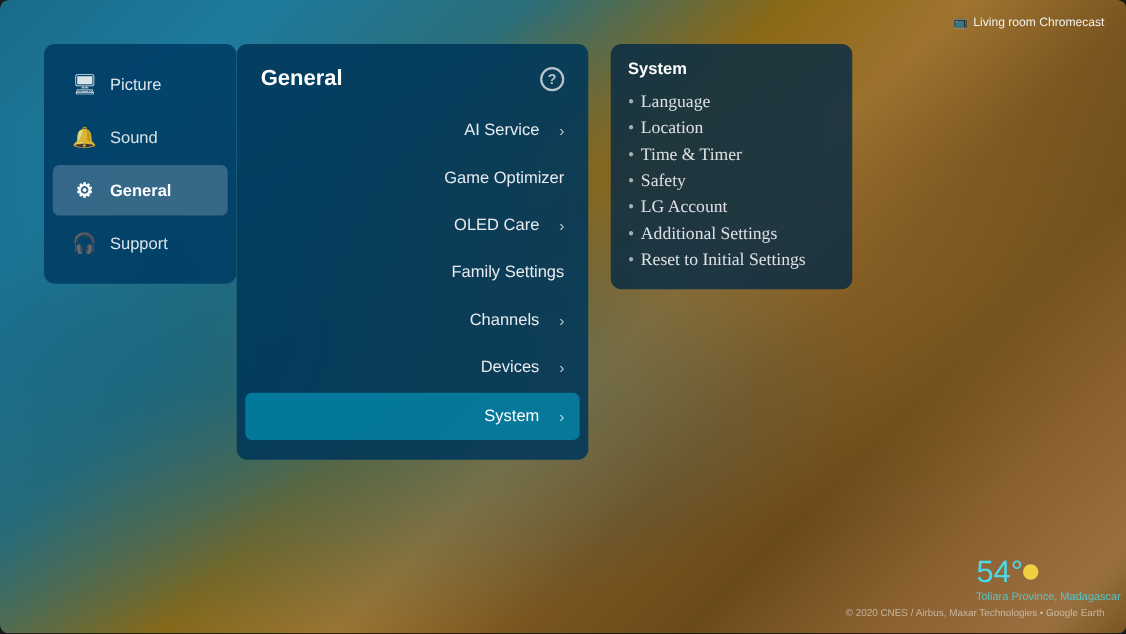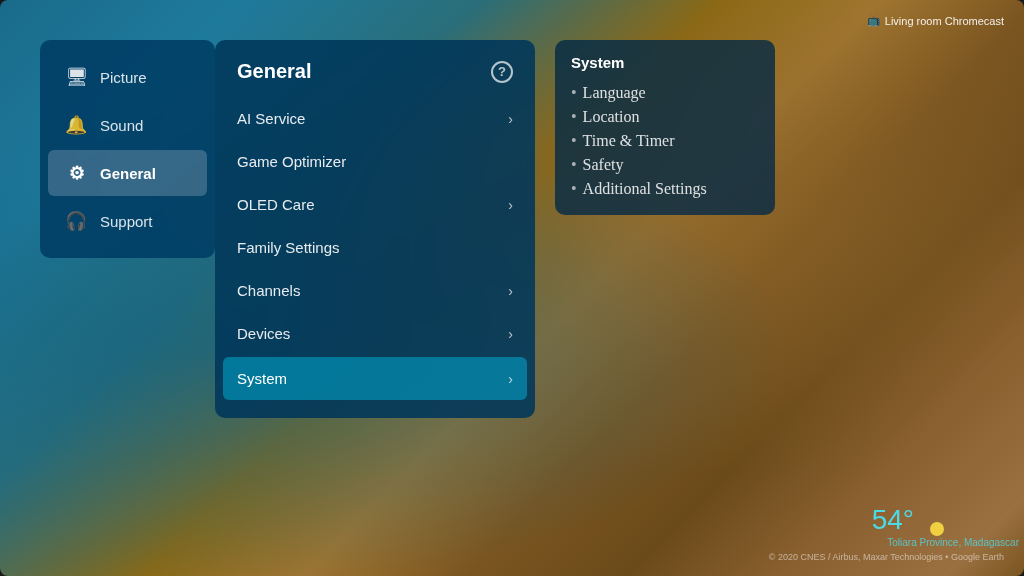--- a/index.html
+++ b/index.html
@@ -56,22 +56,22 @@
       display: flex;
       align-items: center;
       gap: 4px;
     }
 
     .weather-widget {
       position: absolute;
       bottom: 40px;
       right: 80px;
       display: flex;
-      align-items: flex-end;
-      gap: 16px;
+      align-items: center;
+      gap: 0;
       margin-left: 24px;
     }
 
     .temperature {
       color: #4dd9e8;
       font-size: 28px;
       font-weight: 300;
     }
 
     .weather-dot {
@@ -175,25 +175,26 @@
       display: flex;
       align-items: center;
       justify-content: center;
       font-size: 13px;
       color: rgba(255,255,255,0.7);
     }
 
     .menu-item {
       display: flex;
       align-items: center;
-      justify-content: space-between;
+      justify-content: flex-end;
       padding: 13px 22px;
       color: rgba(255,255,255,0.9);
       font-size: 15px;
       cursor: pointer;
+      gap: 18px;
     }
 
     .menu-item.selected {
       background: rgba(0, 180, 220, 0.5);
       border-radius: 6px;
       margin: 2px 8px;
       padding: 13px 14px;
       color: white;
     }
 
@@ -318,16 +319,22 @@
     <div class="system-item">
       <span>Location</span>
     </div>
     <div class="system-item">
       <span>Time &amp; Timer</span>
     </div>
     <div class="system-item">
       <span>Safety</span>
     </div>
     <div class="system-item">
+      <span>LG Account</span>
+    </div>
+    <div class="system-item">
       <span>Additional Settings</span>
     </div>
+    <div class="system-item">
+      <span>Reset to Initial Settings</span>
+    </div>
   </div>
 </div>
 
 </body></html>

